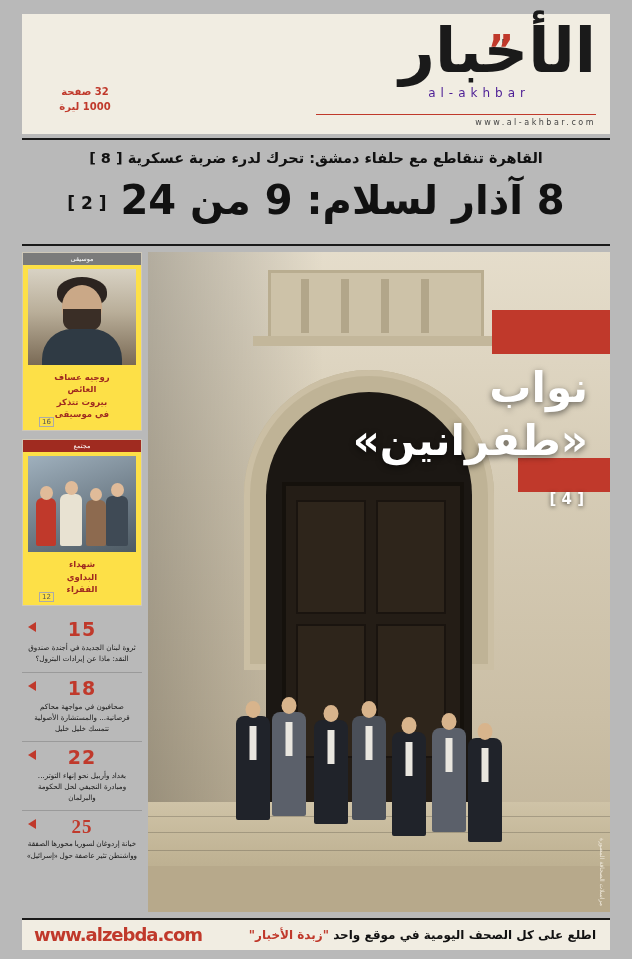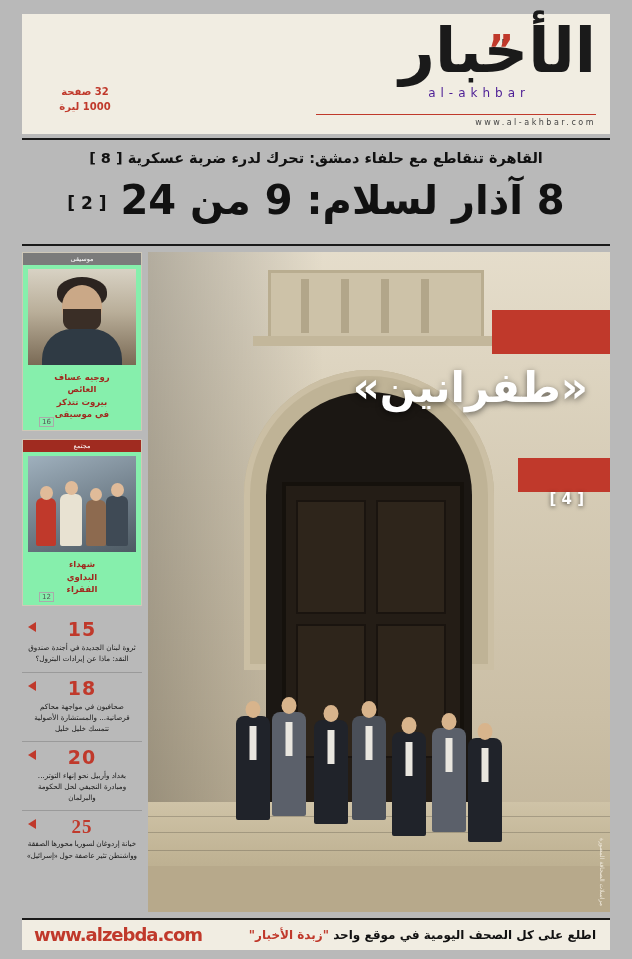--- a/index.html
+++ b/index.html
@@ -22,21 +22,21 @@
 
   
   .kicker{position:absolute;left:22px;top:150px;width:588px;text-align:center;font-size:14.5px;font-weight:bold;color:#111;letter-spacing:0;}
   .kicker .pg{color:#111;}
   .headline{position:absolute;left:22px;top:178px;width:588px;text-align:center;font-size:40px;font-weight:bold;color:#111;line-height:1.1;}
   .headline .pg{font-size:17px;vertical-align:middle;}
   .rule-2{position:absolute;left:22px;top:244px;width:588px;height:2px;background:#1a1a1a;}
 
   
   .sidebar{position:absolute;left:22px;top:252px;width:120px;height:660px;}
-  .card{position:relative;width:118px;background:#86efac;border:1px solid #cfc8b8;margin-bottom:8px;}
+  .card{position:relative;width:118px;background:#fde047;border:1px solid #cfc8b8;margin-bottom:8px;}
   .card-head{height:12px;background:#7b7b7b;color:#fff;font-size:6.5px;text-align:center;line-height:12px;letter-spacing:1px;}
   .card-head.red{background:#a02b20;}
   .card-img{height:96px;margin:4px 5px 3px 5px;background:#6f7e8c;position:relative;overflow:hidden;}
   .card-img.portrait{background:linear-gradient(180deg,#d8d2c4 0%,#b9ae99 45%,#7a6a55 100%);}
   .face{position:absolute;left:50%;top:16px;transform:translateX(-50%);width:40px;height:44px;border-radius:50% 50% 45% 45%;background:#caa887;}
   .hair{position:absolute;left:50%;top:8px;transform:translateX(-50%);width:50px;height:30px;border-radius:50% 50% 40% 40%;background:#2c2420;}
   .beard{position:absolute;left:50%;top:40px;transform:translateX(-50%);width:38px;height:24px;border-radius:0 0 50% 50%;background:#3a2e26;}
   .body-sh{position:absolute;left:50%;bottom:0;transform:translateX(-50%);width:80px;height:36px;background:#2f3a44;border-radius:30px 30px 0 0;}
   .card-img.family{background:linear-gradient(160deg,#9fb0bd 0%,#6d7b86 60%,#4d5a63 100%);}
   .kid{position:absolute;border-radius:50%;background:#e0bb99;}
@@ -157,21 +157,21 @@
       <div class="t-num">15</div>
       <div class="t-txt">ثروة لبنان الجديدة في أجندة صندوق النقد: ماذا عن إيرادات البترول؟</div>
     </div>
     <div class="teaser">
       <div class="t-arrow"></div>
       <div class="t-num">18</div>
       <div class="t-txt">صحافيون في مواجهة محاكم قرصانية... والمستشارة الأصولية تتمسك خليل خليل</div>
     </div>
     <div class="teaser">
       <div class="t-arrow"></div>
-      <div class="t-num">20</div>
+      <div class="t-num">22</div>
       <div class="t-txt">بغداد وأربيل نحو إنهاء التوتر... ومبادرة النجيفي لحل الحكومة والبرلمان</div>
     </div>
     <div class="teaser">
       <div class="t-arrow"></div>
       <div class="t-num">25</div>
       <div class="t-txt">خيانة إردوغان لسوريا محورها الصفقة وواشنطن تثير عاصفة حول «إسرائيل»</div>
     </div>
   </div>
 
   <div class="photo">
@@ -208,20 +208,21 @@
     <div class="man grey" style="left:124px;bottom:96px;"></div>
     <div class="man" style="left:166px;bottom:88px;"></div>
     <div class="man light" style="left:204px;bottom:92px;"></div>
     <div class="man" style="left:244px;bottom:76px;"></div>
     <div class="man grey" style="left:284px;bottom:80px;"></div>
     <div class="man" style="left:320px;bottom:70px;"></div>
 
     <div class="red-band"></div>
     <div class="red-band2"></div>
     <div class="photo-head">
+      <div>نواب</div>
       <div>«طفرانين»</div>
     </div>
     <div class="photo-pg">[ 4 ]</div>
     <div class="photo-credit">مراسلات الصحافة المصورة</div>
   </div>
 
   <div class="footer">
     <div class="footer-txt">
       <span>اطلع على كل الصحف اليومية في موقع واحد</span>
       <span class="rd">"زبدة الأخبار"</span>

